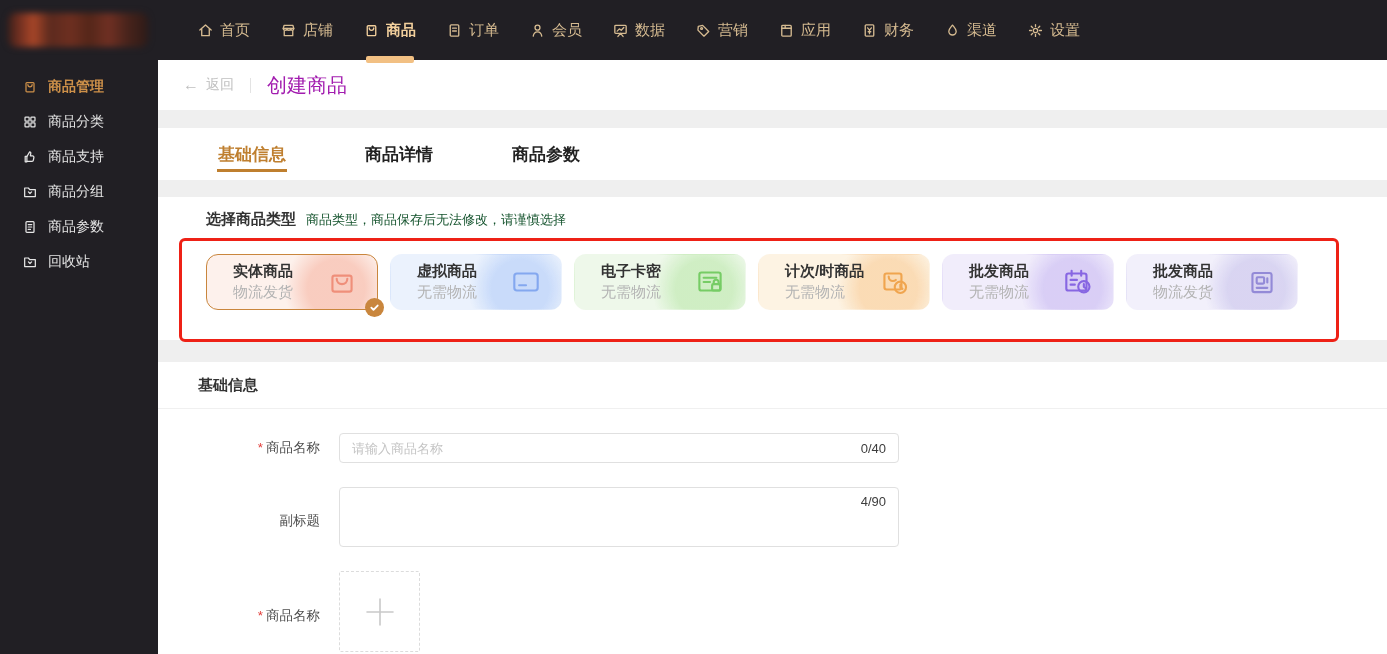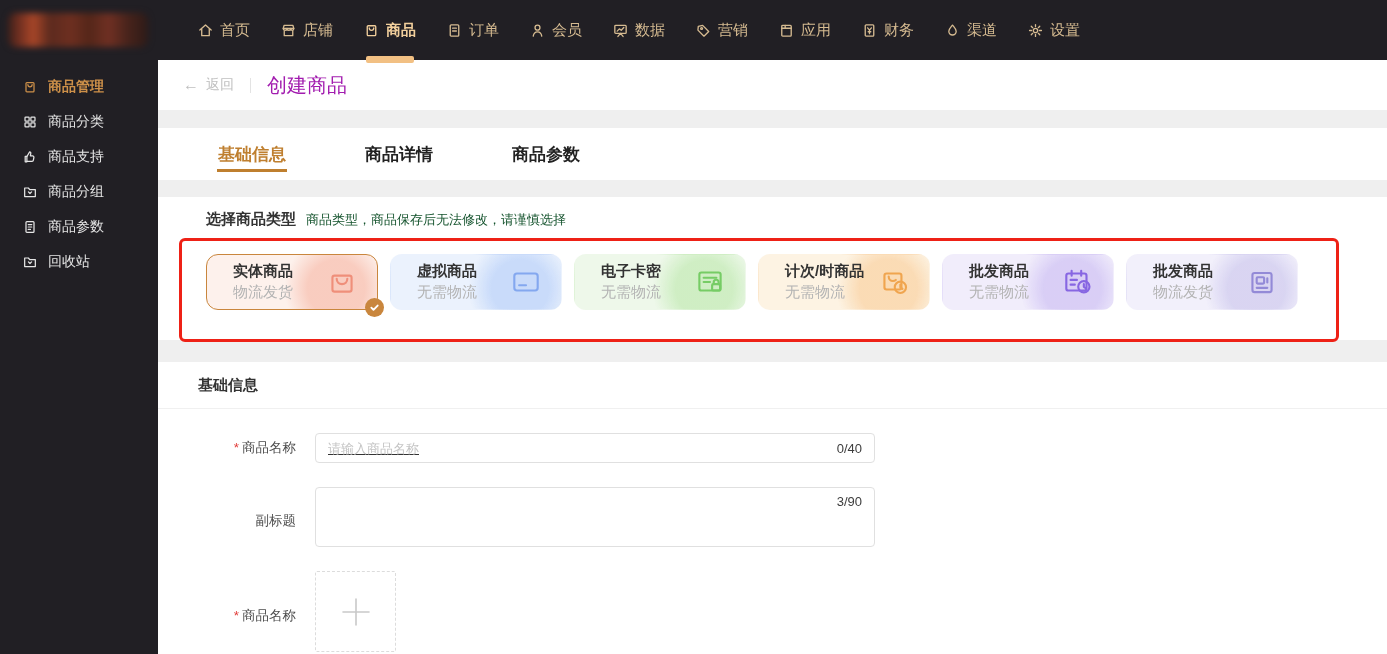--- a/index.html
+++ b/index.html
@@ -54,31 +54,31 @@
   .check-badge { position:absolute; right:-7px; bottom:-8px; width:19px; height:19px; border-radius:50%;
                  background:#c9863d; display:flex; align-items:center; justify-content:center; z-index:3; }
   .check-badge svg { width:11px; height:11px; stroke:#fff; fill:none; stroke-width:2.4; stroke-linecap:round; stroke-linejoin:round; }
 
   .annotation-box { position:absolute; left:179px; top:238px; width:1160px; height:104px;
                     border:3px solid #ee2116; border-radius:6px; z-index:8; pointer-events:none; }
 
   .basic-panel { top:362px; height:292px; padding-top:14px; }
   .basic-title { font-size:15px; font-weight:bold; color:#333; padding-left:40px; }
   .basic-divider { height:1px; background:#f0f0f0; margin-top:13px; }
-  .form { padding-top:24px; }
+  .form { padding-top:24px;padding-left:24px; }
   .form-row { display:flex; margin-bottom:24px;align-items:center; }
   .form-row.center { align-items:center; }
   .form-row.top .form-label { padding-top:8px; }
   .form-label { width:138px; text-align:right; font-size:13.5px; color:#4d4d4d; flex:none; }
   .req { color:#e23c39; margin-right:3px; }
   .form-control { margin-left:19px; }
   .input-wrap { width:560px; height:30px; border:1px solid #e0e0e0; border-radius:4px; background:#fff;
                 display:flex; align-items:center; padding:0 12px; }
   .input-wrap input { flex:1; border:none; outline:none; font-size:13px; color:#333; background:transparent; min-width:0;
-                      font-family:"Liberation Sans","DejaVu Sans",sans-serif;text-decoration:underline; }
+                      font-family:"Liberation Sans","DejaVu Sans",sans-serif; }
   .input-wrap input::placeholder, .textarea-wrap textarea::placeholder { color:#c4c4c4; }
   .counter { font-size:13px; color:#3d3d3d; margin-left:10px; flex:none; }
   .textarea-wrap { width:560px; height:60px; border:1px solid #e0e0e0; border-radius:4px; background:#fff;
                    padding:7px 12px 4px; display:flex; flex-direction:column; }
   .textarea-wrap textarea { flex:1; border:none; outline:none; resize:none; font-size:13px; color:#333;
                             font-family:"Liberation Sans","DejaVu Sans",sans-serif; }
   .textarea-counter { text-align:right; font-size:13px; color:#3d3d3d; line-height:1; padding-bottom:2px; }
   .upload-box { width:81px; height:81px; border:1px dashed #dcdcdc; border-radius:2px; background:#fff;
                 display:flex; align-items:center; justify-content:center; cursor:pointer; }
   .upload-box svg { width:40px; height:40px; stroke:#c9c9c9; stroke-width:1.6; stroke-linecap:round; }
@@ -339,21 +339,21 @@
         </div>
       </div>
     </div>
 
     <div class="form-row top">
       <div class="form-label">
         <span>副标题</span>
       </div>
       <div class="form-control">
         <div class="textarea-wrap">
-          <div class="textarea-counter">3/90</div>
+          <div class="textarea-counter">4/90</div>
         </div>
       </div>
     </div>
 
     <div class="form-row top">
       <div class="form-label">
         <span class="req">*</span><span>商品名称</span>
       </div>
       <div class="form-control">
         <div class="upload-box">

